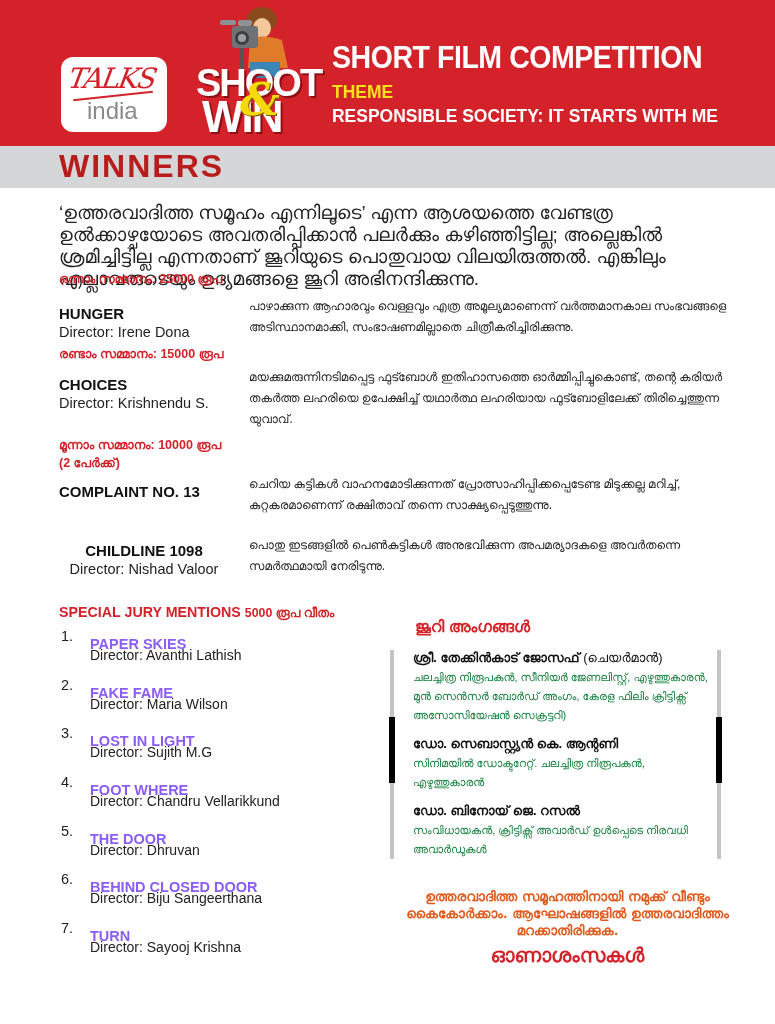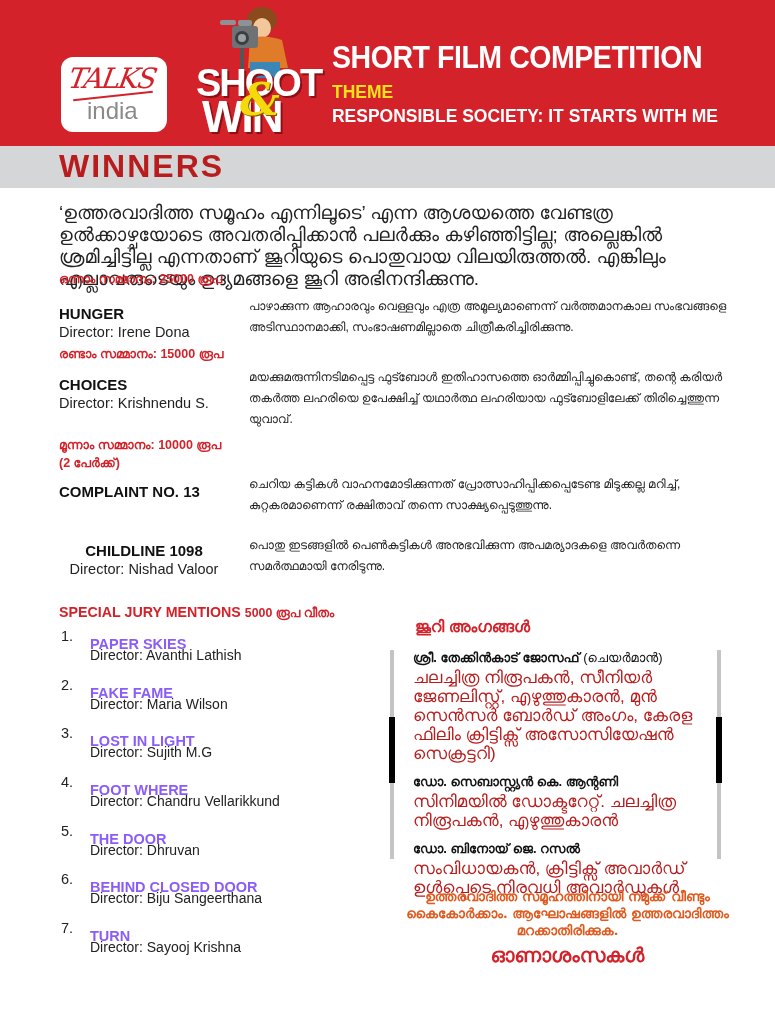--- a/index.html
+++ b/index.html
@@ -102,21 +102,21 @@
     }
     .jury-border {
       position: absolute; top: 650px; width: 4px; height: 209px; background: #c4c4c4;
     }
     .jury-border .thick {
       position: absolute; left: -1px; top: 67px; width: 6px; height: 66px; background: #000;
     }
     .jury-list { position: absolute; left: 413px; top: 648px; width: 300px; }
     .jury-member { margin-bottom: 9px; }
     .jury-name { font-weight: bold; font-size: 13px; color: #111; line-height: 20px; }
-    .jury-role { font-size: 17px; color: #b91c1c; line-height: 19px; }
+    .jury-role { font-size: 11px; color: #15803d; line-height: 19px; }
     .closing {
       position: absolute; left: 395px; top: 888px; width: 345px; text-align: center;
       font-weight: bold; font-size: 13.5px; color: #e05a1e; line-height: 17px;
       font-family: "DejaVu Serif", serif;
     }
     .greeting {
       display: block; font-size: 20px; color: #d3222a; margin-top: 4px; line-height: 24px;
     }
   </style>
 </head>

